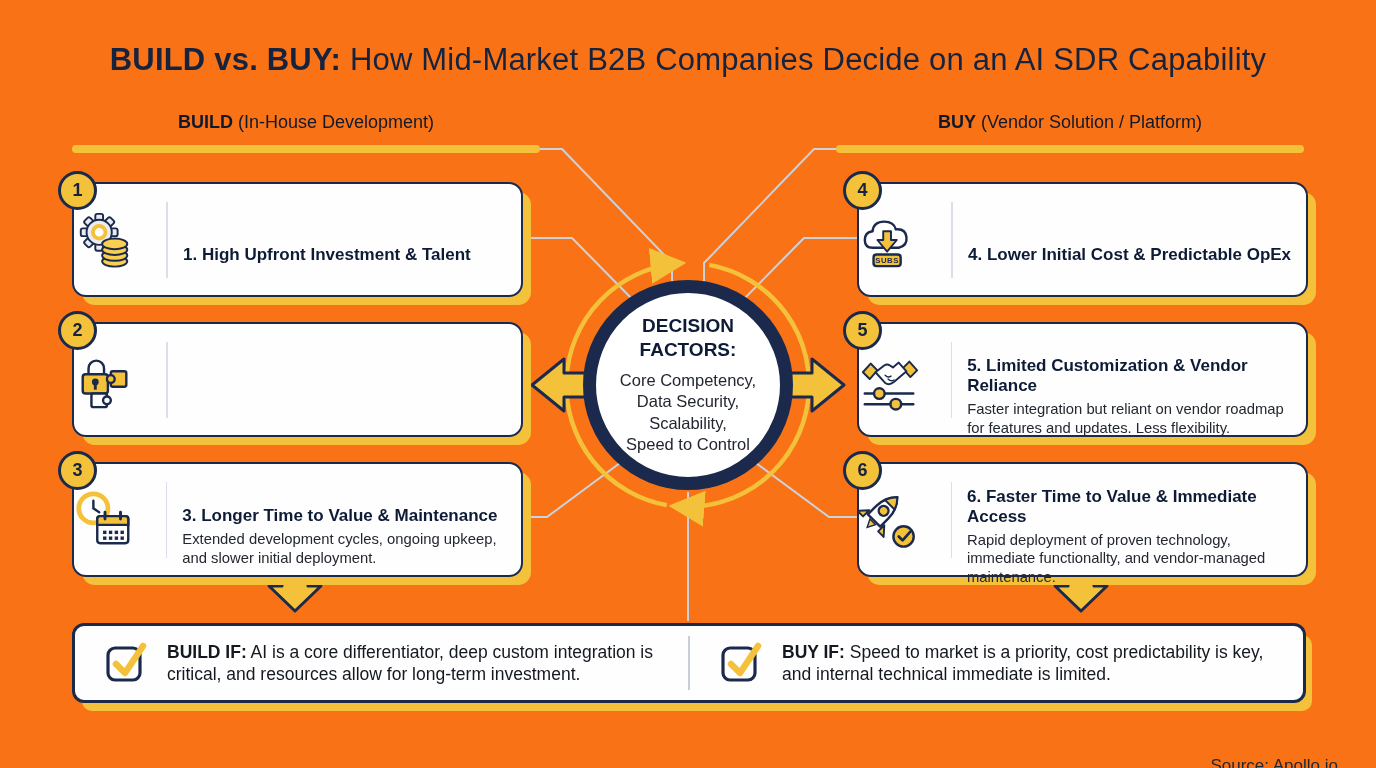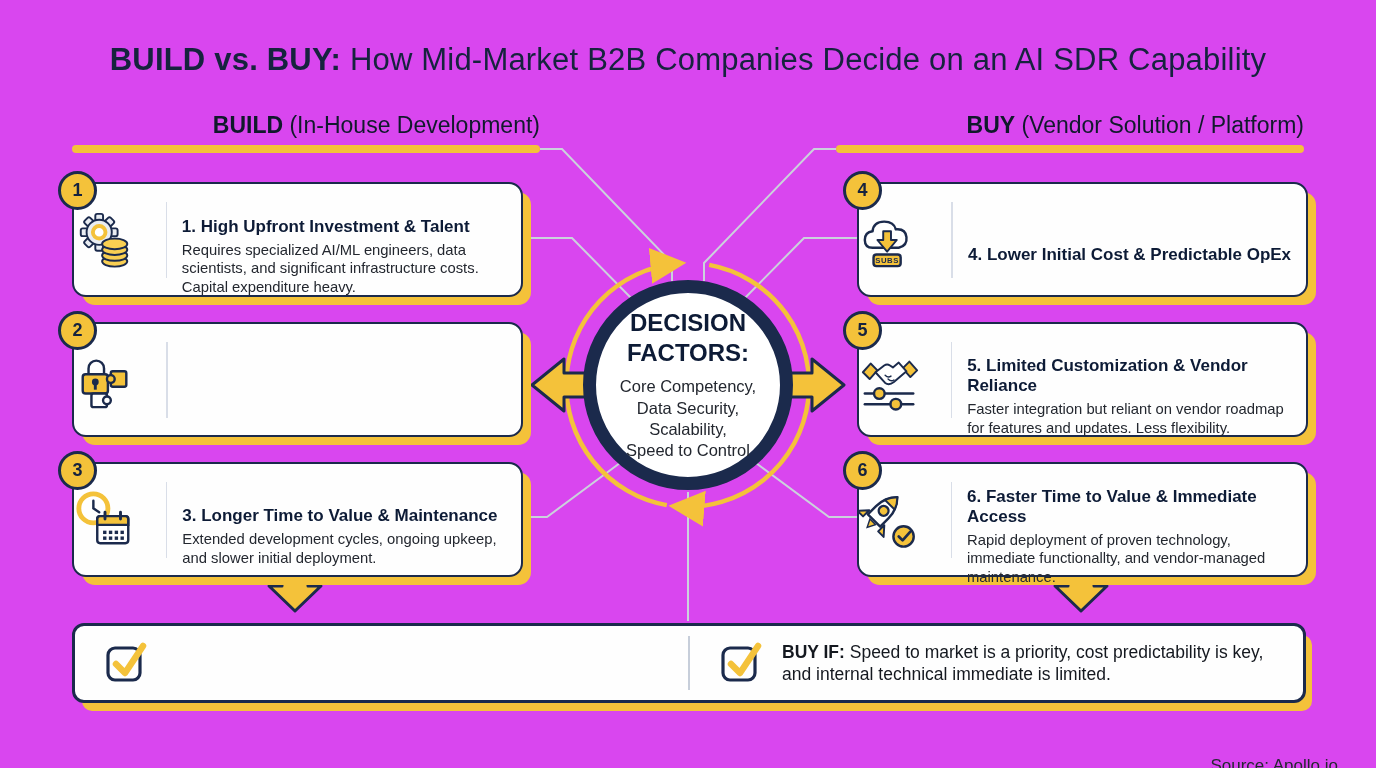--- a/index.html
+++ b/index.html
@@ -1,27 +1,27 @@
 <!DOCTYPE html>
 <html><head>
 <meta charset="utf-8">
 <style>
   html,body{margin:0;padding:0;}
   body{font-family:"Liberation Sans", sans-serif; background:#EDF0F5;}
-  #page{position:relative; width:1376px; height:768px; background:#d946ef; overflow:hidden;}
+  #page{position:relative; width:1376px; height:768px; background:#f97316; overflow:hidden;}
 
   
   #wires{position:absolute; left:0; top:0; z-index:1;}
 
   .title{position:absolute; left:0; top:42px; width:100%; text-align:center;
          font-size:31px; color:#16233E; letter-spacing:.2px; z-index:2;}
   .title .b{font-weight:bold;}
 
-  .col-header{position:absolute; top:112px; width:468px; text-align:right;
-              font-size:23px; color:#10192B; z-index:2;}
+  .col-header{position:absolute; top:112px; width:468px; text-align:center;
+              font-size:18px; color:#10192B; z-index:2;}
   .col-header .b{font-weight:bold;}
   .col-header.left{left:72px;}
   .col-header.right{left:836px;}
   .underline{position:absolute; top:145px; width:468px; height:8px; border-radius:5px;
              background:#F4C23A; z-index:2;}
   .underline.left{left:72px;}
   .underline.right{left:836px;}
 
   .card{position:absolute; width:447px; height:111px; background:#FEFEFE;
         border:2.5px solid #1B2A4C; border-radius:14px; z-index:3;
@@ -41,21 +41,21 @@
   .icon-box{width:92px; min-width:92px; display:flex; align-items:center; justify-content:flex-start;}
   .v-div{width:2px; height:76px; background:#D9DEE8;}
   .card-text{padding:8px 12px 8px 15px;margin-top:34px;}
   .card-title{font-size:17px; font-weight:bold; color:#0D1B36; margin-bottom:4px;}
   .card-body{font-size:14.8px; color:#23272F; line-height:1.22;}
 
   .circle{position:absolute; left:583px; top:280px; width:210px; height:210px;
           box-sizing:border-box; border:13px solid #1B2A4C; border-radius:50%;
           background:#FFFFFF; z-index:3; display:flex; flex-direction:column;
           align-items:center; justify-content:center; text-align:center;}
-  .center-heading{font-size:24px; font-weight:bold; color:#0D1B36; line-height:1.25;
+  .center-heading{font-size:19px; font-weight:bold; color:#0D1B36; line-height:1.25;
                   width:130px; margin-bottom:8px;}
   .center-line{font-size:16.5px; color:#23272F; line-height:1.3;}
 
   .banner{position:absolute; left:72px; top:623px; width:1234px; height:80px;
           box-sizing:border-box; background:#FEFEFE; border:3px solid #1B2A4C;
           border-radius:12px; z-index:3; display:flex; align-items:center;
           box-shadow:8px 10px 0 -2px #F4C23A;}
   .banner-half{flex:1; display:flex; align-items:center; gap:18px; padding:0 10px 0 28px;}
   .banner-div{width:2px; height:54px; background:#C7CEDA;}
   .banner-text{font-size:17.5px; color:#14181F; line-height:1.28; max-width:520px;}
@@ -131,21 +131,20 @@
           <ellipse cx="42" cy="54" rx="13" ry="5.5"></ellipse>
           <ellipse cx="42" cy="48" rx="13" ry="5.5"></ellipse>
           <ellipse cx="42" cy="42" rx="13" ry="5.5"></ellipse>
           <ellipse cx="42" cy="36" rx="13" ry="5.5"></ellipse>
         </g>
       </svg>
     </div>
     <div class="v-div"></div>
     <div class="card-text">
       <div class="card-title">1. High Upfront Investment &amp; Talent</div>
-      <div class="card-body">Requires specialized AI/ML engineers, data scientists, and significant infrastructure costs. Capital expenditure heavy.</div>
     </div>
   </div>
 
   <div class="card c2">
     <div class="badge">2</div>
     <div class="icon-box">
       <svg viewBox="0 0 64 64" width="62" height="62">
         <path d="M15,27 v-7 a8,8 0 0 1 16,0 v7" fill="none" stroke="#1B2A4C" stroke-width="2.5"></path>
         <rect x="9" y="26" width="26" height="20" rx="3" fill="#F4C23A" stroke="#1B2A4C" stroke-width="2.5"></rect>
         <circle cx="22" cy="34" r="3.5" fill="#1B2A4C"></circle>
@@ -256,20 +255,23 @@
   </div>
 
   <div class="banner">
     <div class="banner-half">
       <span>
         <svg width="46" height="46" viewBox="0 0 46 46">
           <rect x="5" y="10" width="32" height="32" rx="7" fill="none" stroke="#1B2A4C" stroke-width="3.2"></rect>
           <path d="M13,26 l9,9 L40,8" fill="none" stroke="#F4C23A" stroke-width="6.5" stroke-linecap="round" stroke-linejoin="round"></path>
         </svg>
       </span>
+      <div class="banner-text">
+        <span class="b">BUILD IF:</span><span> AI is a core differentiator, deep custom integration is critical, and resources allow for long-term investment.</span>
+      </div>
     </div>
     <div class="banner-div"></div>
     <div class="banner-half">
       <span>
         <svg width="46" height="46" viewBox="0 0 46 46">
           <rect x="5" y="10" width="32" height="32" rx="7" fill="none" stroke="#1B2A4C" stroke-width="3.2"></rect>
           <path d="M13,26 l9,9 L40,8" fill="none" stroke="#F4C23A" stroke-width="6.5" stroke-linecap="round" stroke-linejoin="round"></path>
         </svg>
       </span>
       <div class="banner-text">

